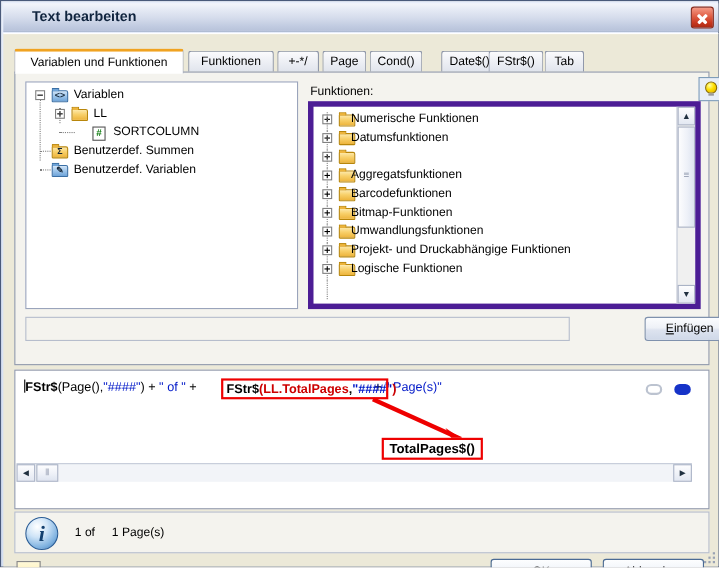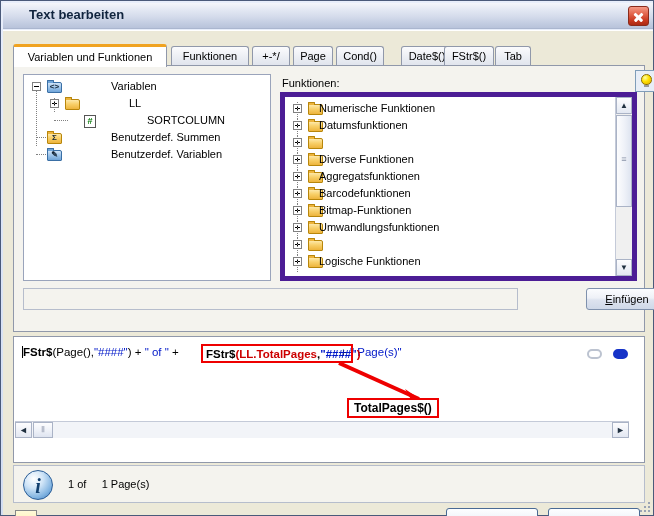--- a/index.html
+++ b/index.html
@@ -148,21 +148,21 @@
     width: 100%;
   }
   .tnode {
     position: relative;
     height: 17px;
     line-height: 17px;
     font-size: 11px;
     white-space: nowrap;
     cursor: default;
   }
-  .tnode .lbl { position: absolute; margin-left: 44px; }
+  .tnode .lbl { position: absolute; }
 
   .expander {
     position: absolute;
     width: 9px; height: 9px;
     box-sizing: border-box;
     border: 1px solid #808080;
     background: #fff;
     top: 4px;
     cursor: pointer;
   }
@@ -721,27 +721,20 @@
                 <span class="lbl">Datumsfunktionen</span>
               </div>
               <div class="vline" style="left: 12px; top: 19px; height: 17px;"></div>
               <div class="fn-row">
                 <span class="expander plus" style="left:8px"></span>
                 <span class="ico" style="left:23px">
                   <span class="folder"></span>
                 </span>
               </div>
               <div class="vline" style="left: 12px; top: 36px; height: 17px;"></div>
-              <div class="fn-row">
-                <span class="expander plus" style="left:8px"></span>
-                <span class="ico" style="left:23px">
-                  <span class="folder"></span>
-                </span>
-                <span class="lbl">Diverse Funktionen</span>
-              </div>
               <div class="vline" style="left: 12px; top: 53px; height: 17px;"></div>
               <div class="fn-row">
                 <span class="expander plus" style="left:8px"></span>
                 <span class="ico" style="left:23px">
                   <span class="folder"></span>
                 </span>
                 <span class="lbl">Aggregatsfunktionen</span>
               </div>
               <div class="vline" style="left: 12px; top: 70px; height: 17px;"></div>
               <div class="fn-row">
@@ -766,20 +759,21 @@
                   <span class="folder"></span>
                 </span>
                 <span class="lbl">Umwandlungsfunktionen</span>
               </div>
               <div class="vline" style="left: 12px; top: 121px; height: 17px;"></div>
               <div class="fn-row">
                 <span class="expander plus" style="left:8px"></span>
                 <span class="ico" style="left:23px">
                   <span class="folder"></span>
                 </span>
+                <span class="lbl">Projekt- und Druckabhängige Funktionen</span>
               </div>
               <div class="vline" style="left: 12px; top: 138px; height: 17px;"></div>
               <div class="fn-row">
                 <span class="expander plus" style="left:8px"></span>
                 <span class="ico" style="left:23px">
                   <span class="folder"></span>
                 </span>
                 <span class="lbl">Logische Funktionen</span>
               </div>
               <div class="vline" style="left: 12px; top: 155px; height: 17px;"></div>

